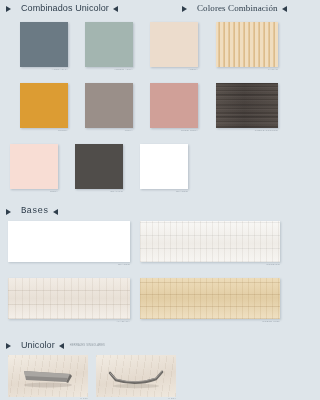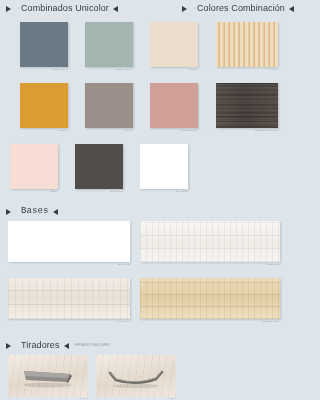--- a/index.html
+++ b/index.html
@@ -151,21 +151,21 @@
 </style>
 </head>
 <body>
 
 <div class="sec-head" style="left:6px; top:4px;">
   <span class="tri right"></span>
   <span class="sec-title">Combinados Unicolor</span>
   <span class="tri left"></span>
 </div>
 
-<div class="sec-head" style="left:182px; top:4px;">
+<div class="sec-head" style="left:182px; top:4px;font-family:Liberation Serif, serif;">
   <span class="tri right"></span>
   <span class="sec-title">Colores Combinación</span>
   <span class="tri left"></span>
 </div>
 
 <div class="tile" style="left:20px; top:22px; width:48px; height:45px; background:#6b7a84;"></div>
 <div class="tile-label" style="left:38px; top:69px; width:30px;">ANTRACITA</div>
 
 <div class="tile" style="left:85px; top:22px; width:48px; height:45px; background:#a3b5b0;"></div>
 <div class="tile-label" style="left:103px; top:69px; width:30px;">VERDE AGUA</div>
@@ -210,21 +210,21 @@
 <div class="tile-label" style="left:250px; top:264px; width:30px;">NORDICO</div>
 
 <div class="panel tex-lightwood" style="left:8px; top:278px; width:122px; height:41px;"></div>
 <div class="tile-label" style="left:100px; top:321px; width:30px;">ALABAMA</div>
 
 <div class="panel tex-oak" style="left:140px; top:278px; width:140px; height:41px;"></div>
 <div class="tile-label" style="left:250px; top:321px; width:30px;">ROBLE MIEL</div>
 
 <div class="sec-head" style="left:6px; top:341px;">
   <span class="tri right"></span>
-  <span class="sec-title">Tiradores</span>
+  <span class="sec-title">Unicolor</span>
   <span class="tri left"></span>
   <span class="sec-sub">HERRAJES
 SINGOLARES</span>
 </div>
 
 <div class="photo tex-handlebg" style="left:8px; top:355px; width:80px; height:42px;">
   <svg class="handle-a" width="80" height="42" viewBox="0 0 80 42">
     <polygon points="16,16 62,19 58,27 18,25" fill="#8e8b88"></polygon>
     <polygon points="16,16 62,19 60,23 17,21" fill="#a9a6a2"></polygon>
     <polygon points="58,27 62,19 64,21 60,28" fill="#6f6c69"></polygon>

